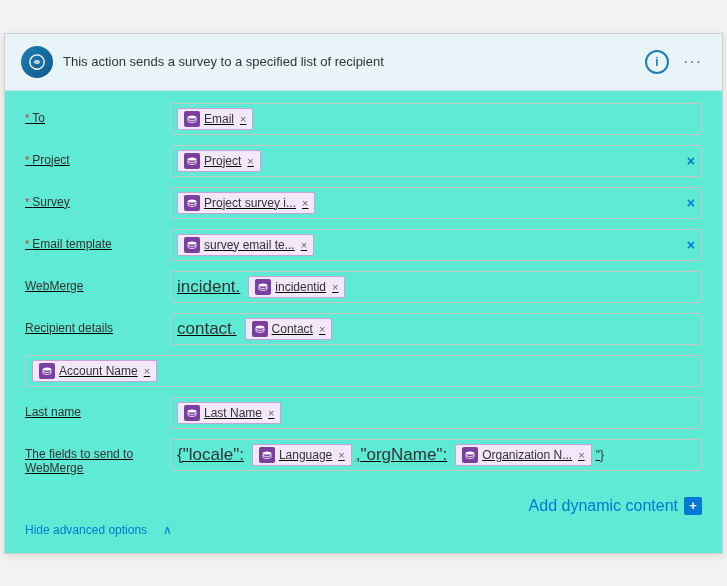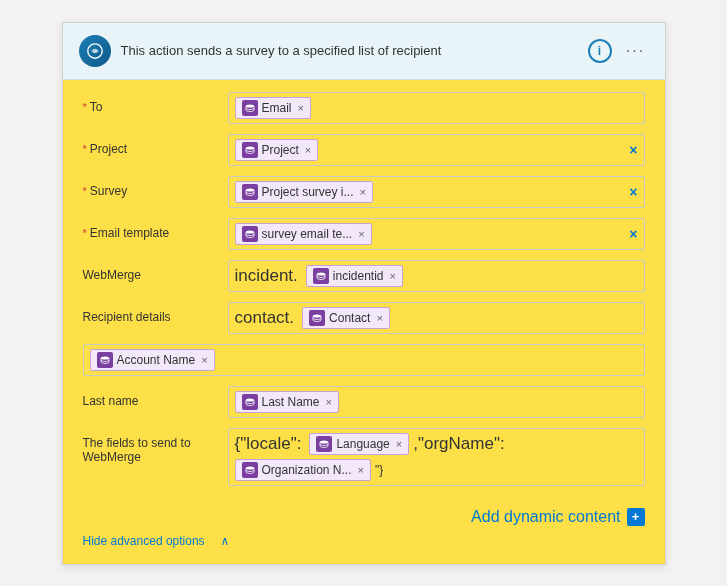--- a/index.html
+++ b/index.html
@@ -6,22 +6,22 @@
     body {
       font-family: 'Segoe UI', Arial, sans-serif;
       font-size: 13px;
       background: #f3f2f1;
       display: flex;
       justify-content: center;
       align-items: center;
       min-height: 100vh;
     }
     .card {
-      width: 604px;
-      background: #fde047;
+      width: 719px;
+      background: #5eead4;
       border: 1px solid #d0d0d0;
       box-shadow: 0 2px 8px rgba(0,0,0,0.1);
     }
     .card-header {
       background: #e8f4f8;
       border-bottom: 1px solid #c8dfe8;
       padding: 12px 16px;
       display: flex;
       align-items: center;
       gap: 10px;
@@ -64,20 +64,21 @@
       letter-spacing: 1px;
     }
     .card-body {
       padding: 12px 20px 8px 20px;
     }
     .form-row {
       display: flex;
       align-items: flex-start;
       margin-bottom: 8px;
       min-height: 34px;
+      text-decoration: underline;
     }
     .form-label {
       width: 145px;
       flex-shrink: 0;
       font-size: 12px;
       color: #333;
       padding-top: 8px;
       padding-right: 8px;
     }
     .required-star {

